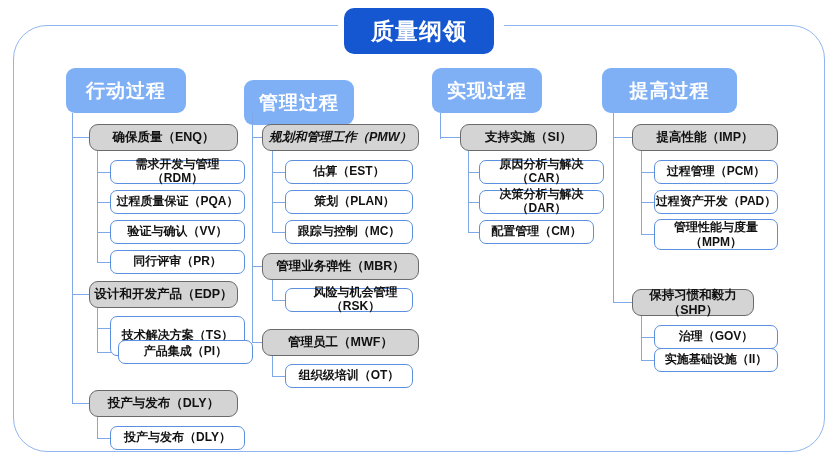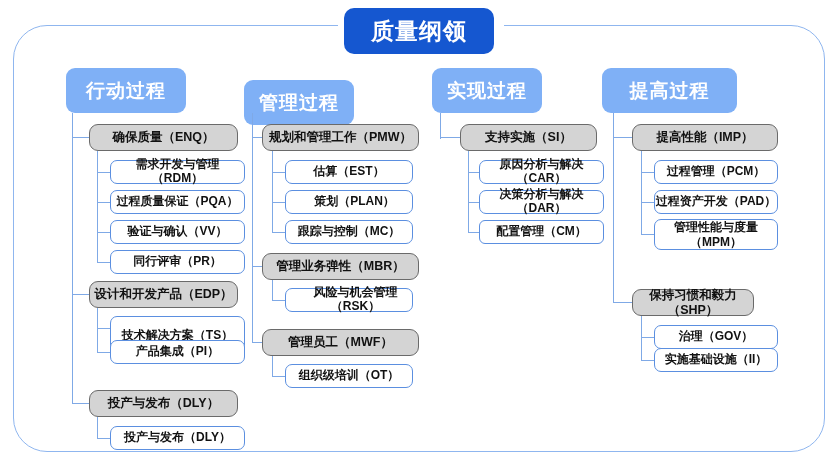--- a/index.html
+++ b/index.html
@@ -117,33 +117,33 @@
   <div class="ln h" style="left:97px;top:262px;width:14px;"></div>
   <div class="bbox" style="left:110px;top:250px;width:135px;height:24px;">同行评审（PR）</div>
   <div class="ln v" style="left:97px;top:254px;height:9px;"></div>
 
   <div class="ln h" style="left:72px;top:294px;width:18px;"></div>
   <div class="gbox" style="left:89px;top:281px;width:149px;height:27px;">设计和开发产品（EDP）</div>
   <div class="ln v" style="left:97px;top:308px;height:44px;"></div>
   <div class="ln h" style="left:97px;top:328px;width:14px;"></div>
   <div class="bbox" style="left:110px;top:316px;width:135px;height:40px;">技术解决方案（TS）</div>
   <div class="ln h" style="left:97px;top:352px;width:14px;"></div>
-  <div class="bbox" style="left:110px;top:340px;width:135px;height:24px;">产品集成（PI）</div>
+  <div class="bbox" style="left:118px;top:340px;width:135px;height:24px;">产品集成（PI）</div>
 
   <div class="ln h" style="left:72px;top:403px;width:18px;"></div>
   <div class="gbox" style="left:89px;top:390px;width:149px;height:27px;">投产与发布（DLY）</div>
   <div class="ln v" style="left:97px;top:417px;height:22px;"></div>
   <div class="ln h" style="left:97px;top:438px;width:14px;"></div>
   <div class="bbox" style="left:110px;top:426px;width:135px;height:24px;">投产与发布（DLY）</div>
 
   <div class="col-head" style="left:244px;top:68px;width:110px;margin-top:12px;">管理过程</div>
   <div class="ln v" style="left:252px;top:113px;height:230px;"></div>
 
   <div class="ln h" style="left:252px;top:137px;width:11px;"></div>
-  <div class="gbox" style="left:262px;top:124px;width:157px;height:27px;">规划和管理工作（PMW）</div>
+  <div class="gbox" style="left:262px;top:124px;width:157px;height:27px;font-style:italic;">规划和管理工作（PMW）</div>
   <div class="ln v" style="left:272px;top:151px;height:73px;"></div>
   <div class="ln h" style="left:272px;top:172px;width:14px;"></div>
   <div class="bbox" style="left:285px;top:160px;width:128px;height:24px;">估算（EST）</div>
   <div class="ln h" style="left:272px;top:202px;width:14px;"></div>
   <div class="bbox" style="left:285px;top:190px;width:128px;height:24px;padding-left:11px;">策划（PLAN）</div>
   <div class="ln h" style="left:272px;top:232px;width:14px;"></div>
   <div class="bbox" style="left:285px;top:220px;width:128px;height:24px;">跟踪与控制（MC）</div>
   <div class="ln v" style="left:272px;top:224px;height:9px;"></div>
 
   <div class="ln h" style="left:252px;top:266px;width:11px;"></div>
@@ -162,21 +162,21 @@
   <div class="ln v" style="left:440px;top:113px;height:26px;"></div>
 
   <div class="ln h" style="left:440px;top:137px;width:21px;"></div>
   <div class="gbox" style="left:460px;top:124px;width:137px;height:27px;">支持实施（SI）</div>
   <div class="ln v" style="left:468px;top:151px;height:73px;"></div>
   <div class="ln h" style="left:468px;top:172px;width:12px;"></div>
   <div class="bbox" style="left:479px;top:160px;width:125px;height:24px;">原因分析与解决（CAR）</div>
   <div class="ln h" style="left:468px;top:202px;width:12px;"></div>
   <div class="bbox" style="left:479px;top:190px;width:125px;height:24px;">决策分析与解决（DAR）</div>
   <div class="ln h" style="left:468px;top:232px;width:12px;"></div>
-  <div class="bbox" style="left:479px;top:220px;width:125px;height:24px;border-radius:6px;">配置管理（CM）</div>
+  <div class="bbox" style="left:479px;top:220px;width:115px;height:24px;">配置管理（CM）</div>
   <div class="ln v" style="left:468px;top:224px;height:9px;"></div>
 
   <div class="col-head" style="left:602px;top:68px;width:135px;">提高过程</div>
   <div class="ln v" style="left:613px;top:113px;height:190px;"></div>
 
   <div class="ln h" style="left:613px;top:137px;width:20px;"></div>
   <div class="gbox" style="left:632px;top:124px;width:146px;height:27px;">提高性能（IMP）</div>
   <div class="ln v" style="left:641px;top:151px;height:84px;"></div>
   <div class="ln h" style="left:641px;top:172px;width:14px;"></div>
   <div class="bbox" style="left:654px;top:160px;width:124px;height:24px;">过程管理（PCM）</div>

